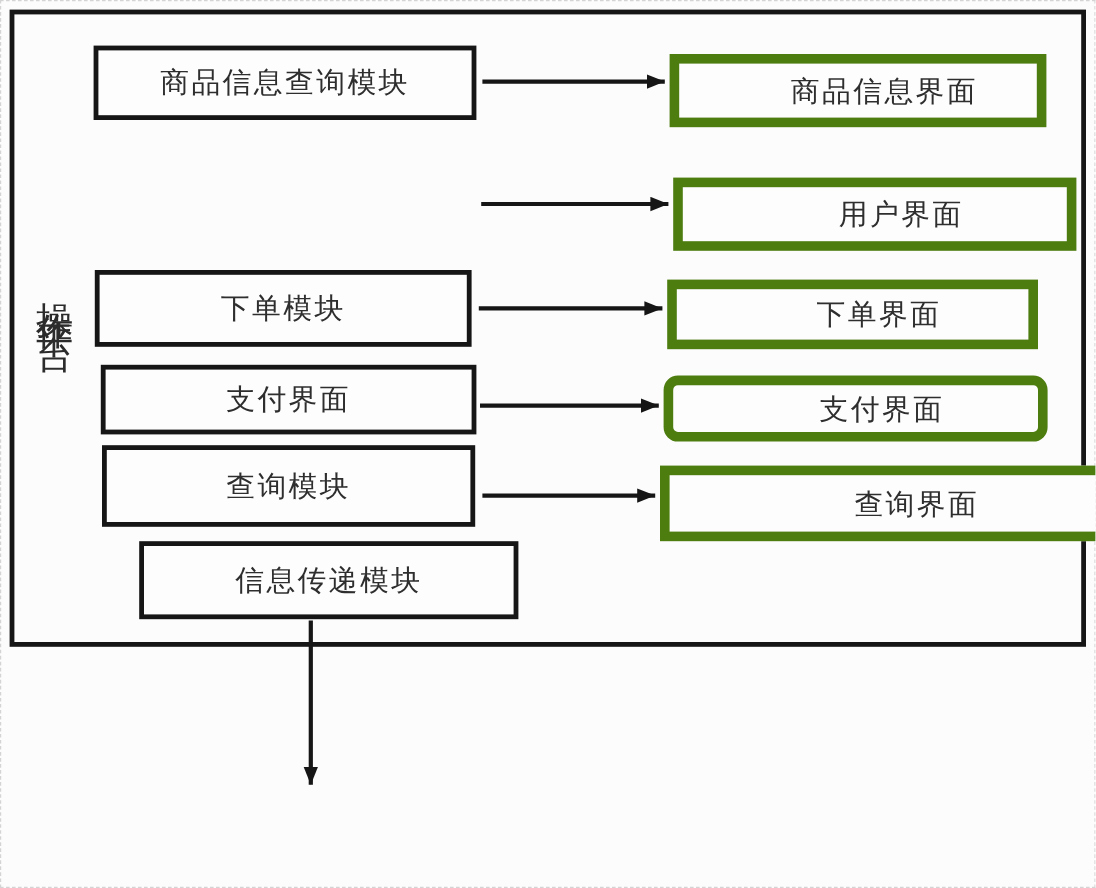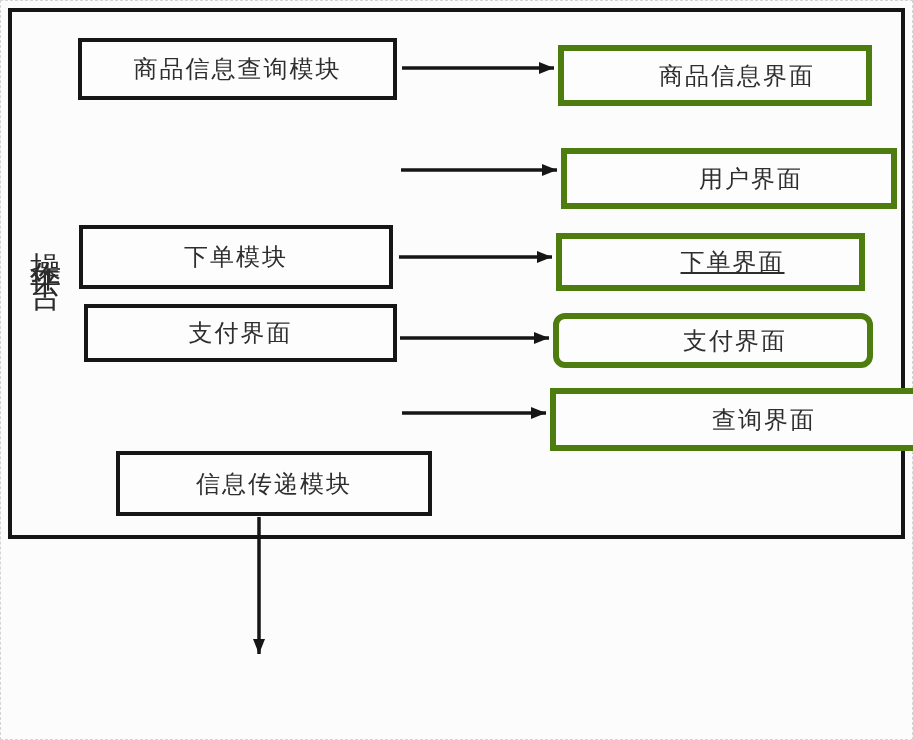--- a/index.html
+++ b/index.html
@@ -45,35 +45,35 @@
     background: #fdfdfd;
     display: flex;
     align-items: center;
     justify-content: center;
     font-size: 24px;
     letter-spacing: 2px;
     color: #2e2e2e;
     white-space: nowrap;
   }
   .module  { border: 4px solid #161616; }
-  .iface   { border: 6px solid #4d7c0f; padding-left: 44px; }
+  .iface   { border: 8px solid #4d7c0f; padding-left: 44px; }
   .backend { border: 4px solid #161616; }
 
   
   .m1 { left: 78px;  top: 38px;  width: 319px; height: 62px; }
   .m2 { left: 78px;  top: 135px; width: 319px; height: 60px; }
   .m3 { left: 79px;  top: 225px; width: 314px; height: 64px; }
   .m4 { left: 84px;  top: 304px; width: 313px; height: 58px; }
   .m5 { left: 85px;  top: 371px; width: 311px; height: 68px; }
   .m6 { left: 88px;  top: 451px; width: 316px; height: 65px; margin-left: 28px; }
 
   
   .r1 { left: 558px; top: 45px;  width: 314px; height: 61px; }
   .r2 { left: 561px; top: 148px; width: 336px; height: 61px; }
-  .r3 { left: 556px; top: 233px; width: 309px; height: 58px; text-decoration: underline; }
+  .r3 { left: 556px; top: 233px; width: 309px; height: 58px; }
   .r4 { left: 553px; top: 313px; width: 320px; height: 55px; border-radius: 12px; }
   .r5 { left: 550px; top: 388px; width: 384px; height: 63px; }
 
   
   .b1 { left: 129px; top: 658px; width: 273px; height: 74px; }
 
   .arrows {
     position: absolute;
     left: 0; top: 0;
     width: 913px; height: 740px;
@@ -85,20 +85,21 @@
 
 <div id="canvas">
 
   <div class="outer"></div>
 
   <div class="vlabel">操作平台</div>
 
   <div class="box module m1">商品信息查询模块</div>
   <div class="box module m3">下单模块</div>
   <div class="box module m4">支付界面</div>
+  <div class="box module m5">查询模块</div>
   <div class="box module m6">信息传递模块</div>
 
   <div class="box iface r1">商品信息界面</div>
   <div class="box iface r2">用户界面</div>
   <div class="box iface r3">下单界面</div>
   <div class="box iface r4">支付界面</div>
   <div class="box iface r5">查询界面</div>
 
 
   <svg class="arrows" viewBox="0 0 913 740" xmlns="http://www.w3.org/2000/svg">

